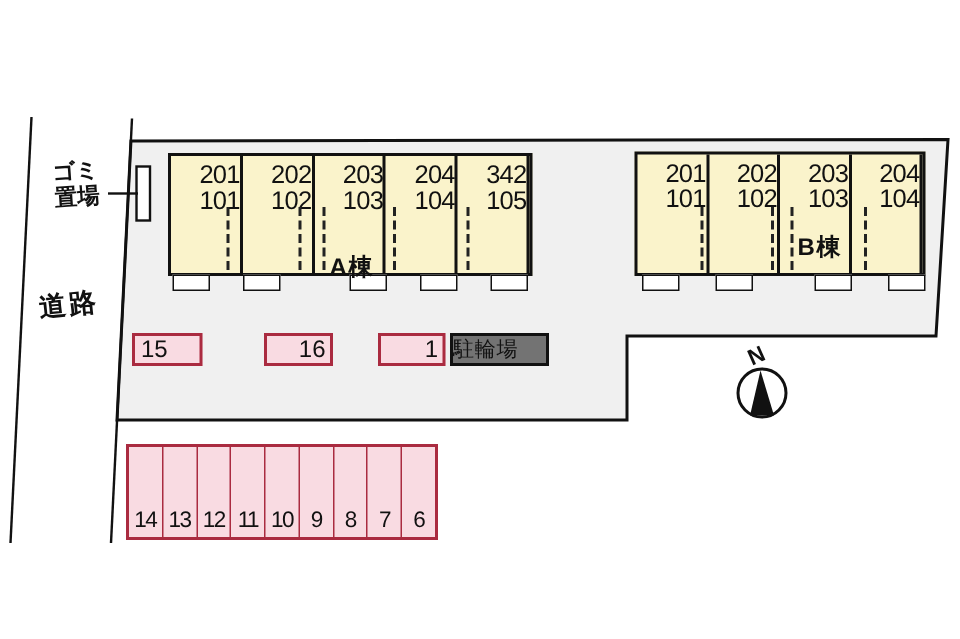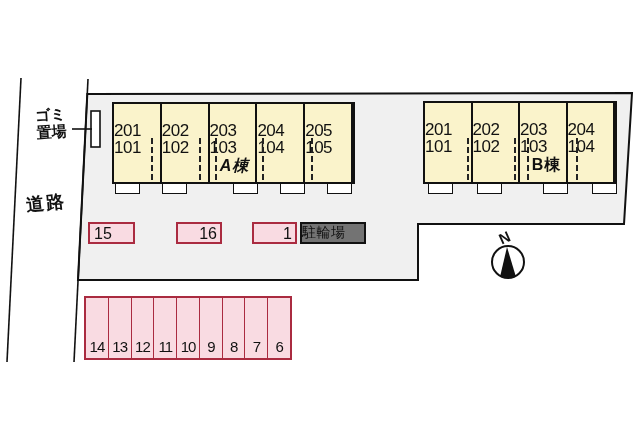--- a/index.html
+++ b/index.html
@@ -10,21 +10,21 @@
   }
   .stage svg.underlay{position:absolute;left:0;top:0;}
   .abs{position:absolute;box-sizing:border-box;}
 
   
   .building{
     background:#faf3cb;border:2px solid #111;display:flex;
   }
   .unit{
     flex:1 1 0;border-right:2px solid #111;
-    text-align:left;padding-top:19px;
+    text-align:right;padding-top:5px;
     font-size:17px;line-height:0.98;letter-spacing:-0.5px;font-weight:500;
   }
   .unit:last-child{border-right:none;}
   .dash-line{position:absolute;width:0;border-left:2px dashed #222;bottom:2px;}
   .porch{
     position:absolute;height:11px;width:25px;background:#ffffff;
     border:1.5px solid #111;box-sizing:border-box;
   }
   .bldg-label{
     position:absolute;font-size:16px;font-weight:600;text-align:center;
@@ -100,36 +100,36 @@
     </div>
     <div class="unit">
       <div>203</div>
       <div>103</div>
     </div>
     <div class="unit">
       <div>204</div>
       <div>104</div>
     </div>
     <div class="unit">
-      <div>205</div>
+      <div>342</div>
       <div>105</div>
     </div>
 
     <div class="dash-line" style="left:37px;top:34px;"></div>
     <div class="dash-line" style="left:85px;top:34px;"></div>
     <div class="dash-line" style="left:101px;top:34px;"></div>
     <div class="dash-line" style="left:148px;top:34px;"></div>
     <div class="dash-line" style="left:197px;top:34px;"></div>
 
     <div class="porch" style="left:1px;top:79px;"></div>
     <div class="porch" style="left:48px;top:79px;"></div>
     <div class="porch" style="left:119px;top:79px;"></div>
     <div class="porch" style="left:166px;top:79px;"></div>
     <div class="porch" style="left:213px;top:79px;"></div>
-    <div class="bldg-label" style="left:96px;top:52px;width:49px;font-style:italic;">A棟</div>
+    <div class="bldg-label" style="left:96px;top:64px;width:49px;">A棟</div>
   </div>
 
   <div class="building abs" style="left:423px;top:101px;width:194px;height:83px;">
     <div class="unit">
       <div>201</div>
       <div>101</div>
     </div>
     <div class="unit">
       <div>202</div>
       <div>102</div>

